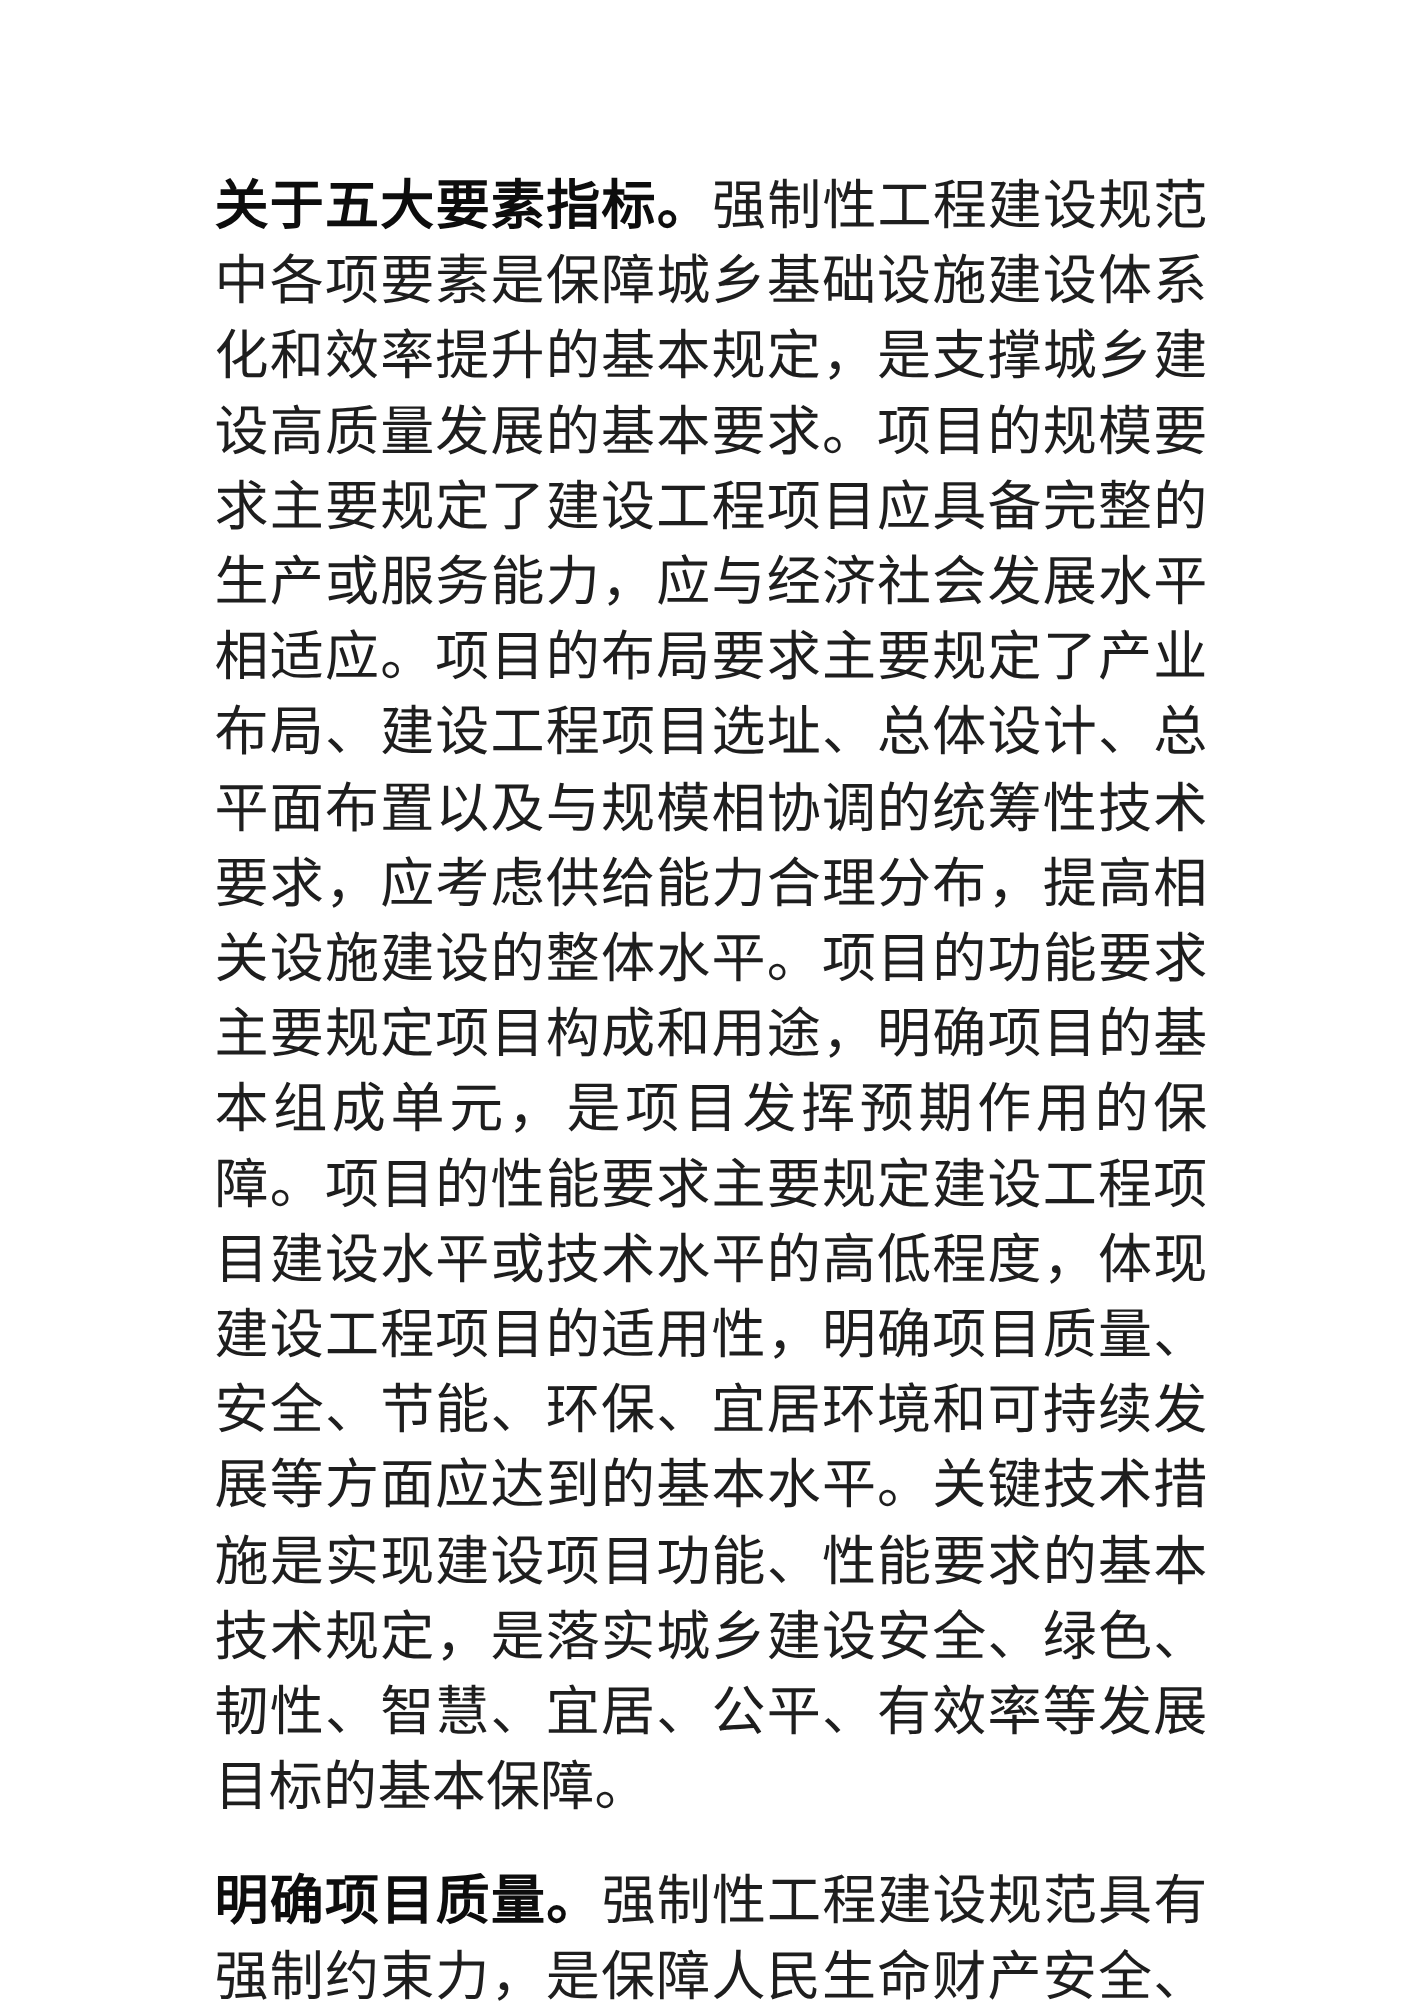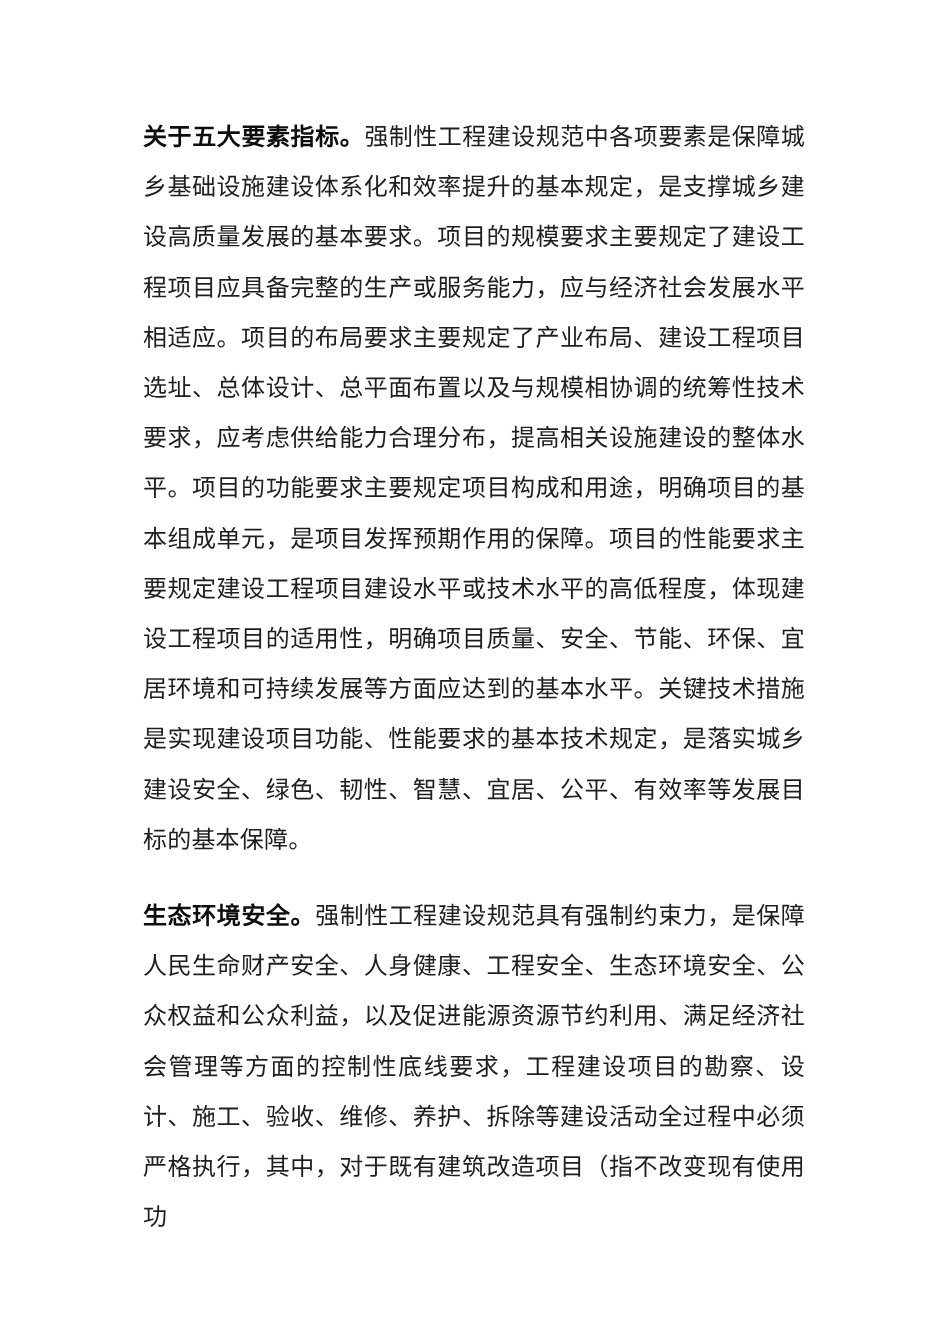--- a/index.html
+++ b/index.html
@@ -25,21 +25,21 @@
     background: #ffffff;
     padding: 112px 145px 0 143px;
   }
 
   .doc-body {
     width: 662px;
   }
 
   .para {
     margin: 0 0 26px 0;
-    font-size: 24px;
+    font-size: 36px;
     line-height: 50.2px;
     letter-spacing: 0.2px;
     text-align: justify;
     text-justify: inter-character;
     text-align-last: left;
     color: #1e1e1e;
     word-break: break-all;
     white-space: normal;
   }
 
@@ -58,16 +58,16 @@
   }
 </style>
 </head>
 <body>
 
 <div class="page">
   <article class="doc-body">
 
     <p class="para"><span class="para-lead">关于五大要素指标。</span><span class="para-text">强制性工程建设规范中各项要素是保障城乡基础设施建设体系化和效率提升的基本规定，是支撑城乡建设高质量发展的基本要求。项目的规模要求主要规定了建设工程项目应具备完整的生产或服务能力，应与经济社会发展水平相适应。项目的布局要求主要规定了产业布局、建设工程项目选址、总体设计、总平面布置以及与规模相协调的统筹性技术要求，应考虑供给能力合理分布，提高相关设施建设的整体水平。项目的功能要求主要规定项目构成和用途，明确项目的基本组成单元，是项目发挥预期作用的保障。项目的性能要求主要规定建设工程项目建设水平或技术水平的高低程度，体现建设工程项目的适用性，明确项目质量、安全、节能、环保、宜居环境和可持续发展等方面应达到的基本水平。关键技术措施是实现建设项目功能、性能要求的基本技术规定，是落实城乡建设安全、绿色、韧性、智慧、宜居、公平、有效率等发展目标的基本保障。</span></p>
 
-    <p class="para"><span class="para-lead">生态环境安全。</span><span class="para-text">强制性工程建设规范具有强制约束力，是保障人民生命财产安全、人身健康、工程安全、生态环境安全、公众权益和公众利益，以及促进能源资源节约利用、满足经济社会管理等方面的控制性底线要求，工程建设项目的勘察、设计、施工、验收、维修、养护、拆除等建设活动全过程中必须严格执行，其中，对于既有建筑改造项目（指不改变现有使用功</span></p>
+    <p class="para"><span class="para-lead">明确项目质量。</span><span class="para-text">强制性工程建设规范具有强制约束力，是保障人民生命财产安全、人身健康、工程安全、生态环境安全、公众权益和公众利益，以及促进能源资源节约利用、满足经济社会管理等方面的控制性底线要求，工程建设项目的勘察、设计、施工、验收、维修、养护、拆除等建设活动全过程中必须严格执行，其中，对于既有建筑改造项目（指不改变现有使用功</span></p>
 
   </article>
 </div>
 
 </body></html>

